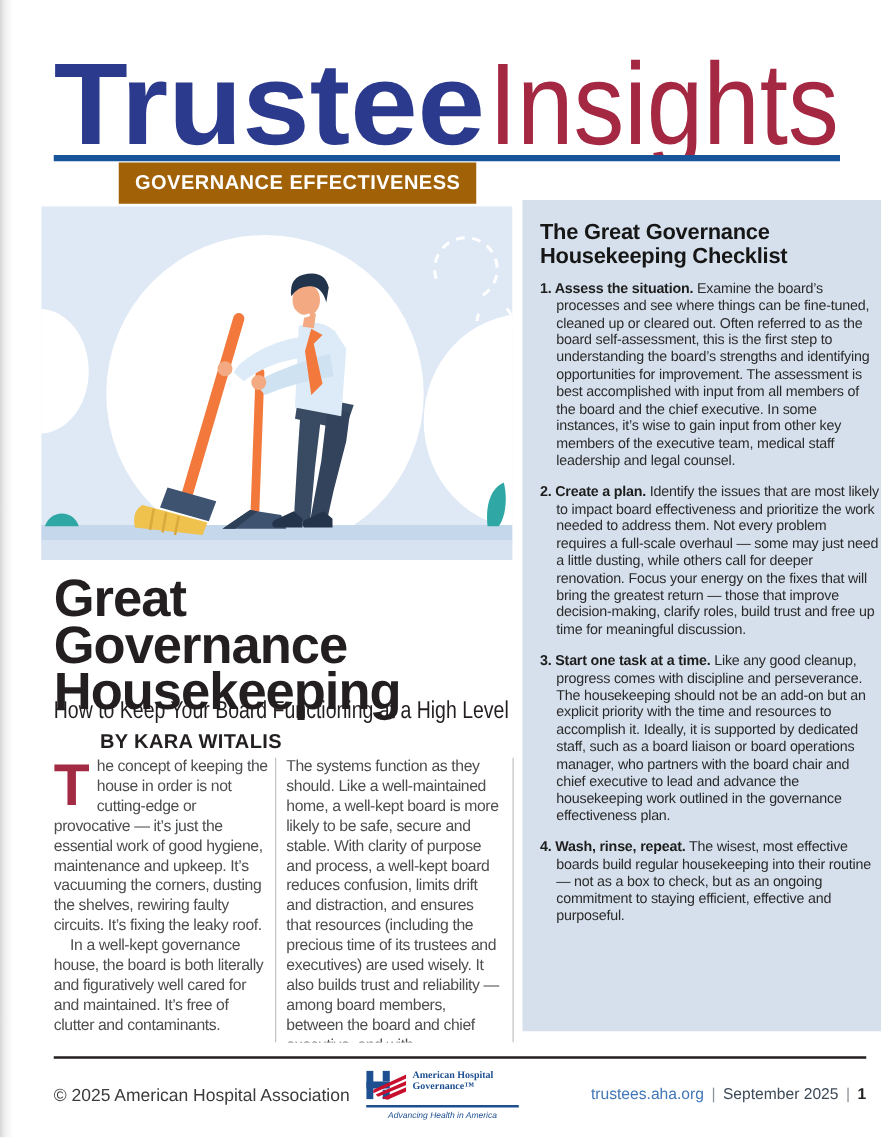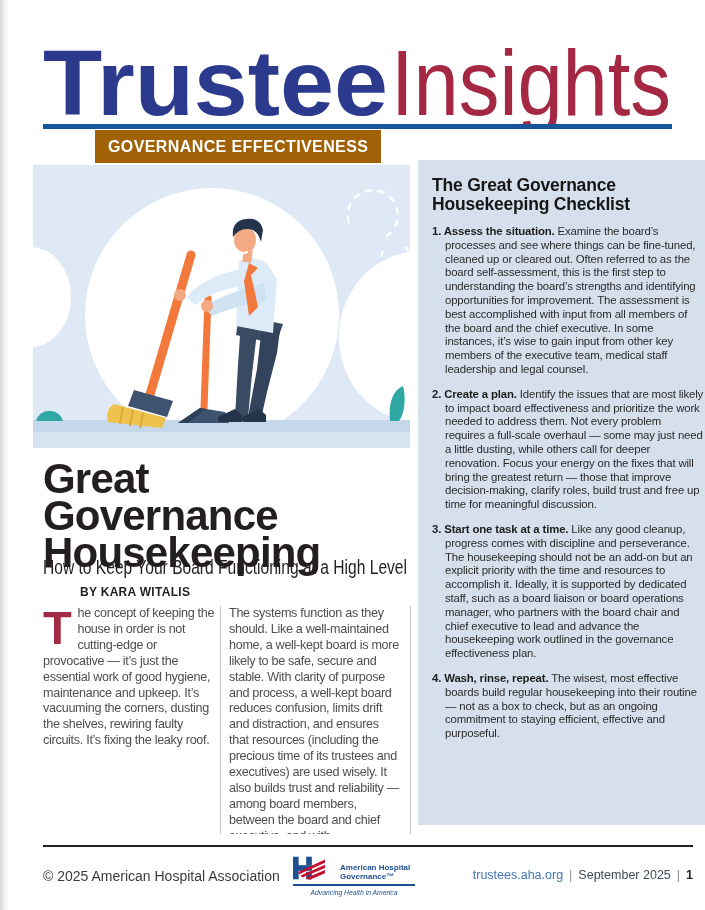--- a/index.html
+++ b/index.html
@@ -20,40 +20,40 @@
         box-sizing:border-box;padding:16px 14px 6px 14px;overflow:hidden;}
   .sidebar h2{margin:0 0 11px 0;font-size:17.5px;line-height:19px;font-weight:bold;
         color:#161616;letter-spacing:-.2px;}
   .chk-item{font-size:11.4px;line-height:13.8px;color:#2a2a2a;letter-spacing:-.15px;
         margin:0 0 11px 0;padding-left:13px;text-indent:-13px;}
   .chk-item b{font-weight:bold;color:#1d1d1d;}
   
   .art-title{position:absolute;left:43px;top:460px;width:340px;margin:0;font-size:42px;
         line-height:37px;font-weight:bold;color:#231F20;letter-spacing:-.8px;}
   .subtitle-svg{position:absolute;left:43px;top:554px;}
-  .byline{position:absolute;left:43px;top:585px;font-size:12px;font-weight:bold;color:#231F20;
+  .byline{position:absolute;left:43px;top:585px;font-size:16px;font-weight:bold;color:#231F20;
         letter-spacing:.3px;padding-left:37px;}
   .columns{position:absolute;left:43px;top:606px;width:372px;height:228px;display:flex;overflow:hidden;}
   .col{width:172px;font-size:12.6px;line-height:15.9px;color:#4D4E50;letter-spacing:-.3px;}
   .col p{margin:0;}
   .col .p2{text-indent:13px;}
   .vdiv{width:1px;background:#c2c4c6;}
   .vdiv.first{margin:0 8px 0 5px;}
   .vdiv.second{margin-left:9px;}
   .dropcap{float:left;font-size:47px;line-height:38px;font-weight:bold;color:#A22A43;
         margin:3px 6px 0 0;}
   
   .footer-rule{position:absolute;left:43px;top:845px;width:650px;height:2px;background:#231F20;}
   .copyright{position:absolute;left:43px;top:868px;font-size:14px;color:#3b3b3b;}
   .pageinfo{position:absolute;right:12px;top:868px;font-size:12.5px;color:#3D4A57;}
   .pageinfo .site{color:#4377B7;text-decoration:none;}
   .pageinfo .sep{color:#8a9199;padding:0 6px;}
   .pageinfo .pagenum{font-weight:bold;color:#222;}
   .aha-logo{position:absolute;left:293px;top:855px;width:122px;}
-  .logo-row{display:flex;align-items:flex-end;gap:15px;}
+  .logo-row{display:flex;align-items:flex-start;gap:5px;font-family:Liberation Serif, serif;}
   .logo-text{font-size:8px;font-weight:bold;color:#1D4F91;line-height:1.15;}
   .logo-rule{height:2px;background:#1D4F91;margin-top:3px;}
   .logo-tagline{font-size:6.8px;font-style:italic;color:#1D4F91;margin-top:2.5px;text-align:center;}
 </style>
 </head>
 <body>
 
 <div class="page">
   <div class="edge-shade"></div>
 
@@ -127,20 +127,21 @@
 
   <h1 class="art-title">Great Governance Housekeeping</h1>
   <svg class="subtitle-svg" width="380" height="28">
     <text x="0" y="20" font-size="19.5" fill="#231F20" textLength="364" lengthAdjust="spacingAndGlyphs">How to Keep Your Board Functioning at a High Level</text>
   </svg>
   <div class="byline">BY KARA WITALIS</div>
 
   <div class="columns">
     <div class="col">
       <p><span class="dropcap">T</span><span>he concept of keeping the house in order is not cutting-edge or provocative — it’s just the essential work of good hygiene, maintenance and upkeep. It’s vacuuming the corners, dusting the shelves, rewiring faulty circuits. It’s fixing the leaky roof.</span></p>
+      <p class="p2">In a well-kept governance house, the board is both literally and figuratively well cared for and maintained. It’s free of clutter and contaminants.</p>
     </div>
     <div class="vdiv first"></div>
     <div class="col">
       <p>The systems function as they should. Like a well-maintained home, a well-kept board is more likely to be safe, secure and stable. With clarity of purpose and process, a well-kept board reduces confusion, limits drift and distraction, and ensures that resources (including the precious time of its trustees and executives) are used wisely. It also builds trust and reliability — among board members, between the board and chief executive, and with</p>
     </div>
     <div class="vdiv second"></div>
   </div>
 
   <div class="footer-rule"></div>
   <div class="copyright">© 2025 American Hospital Association</div>

